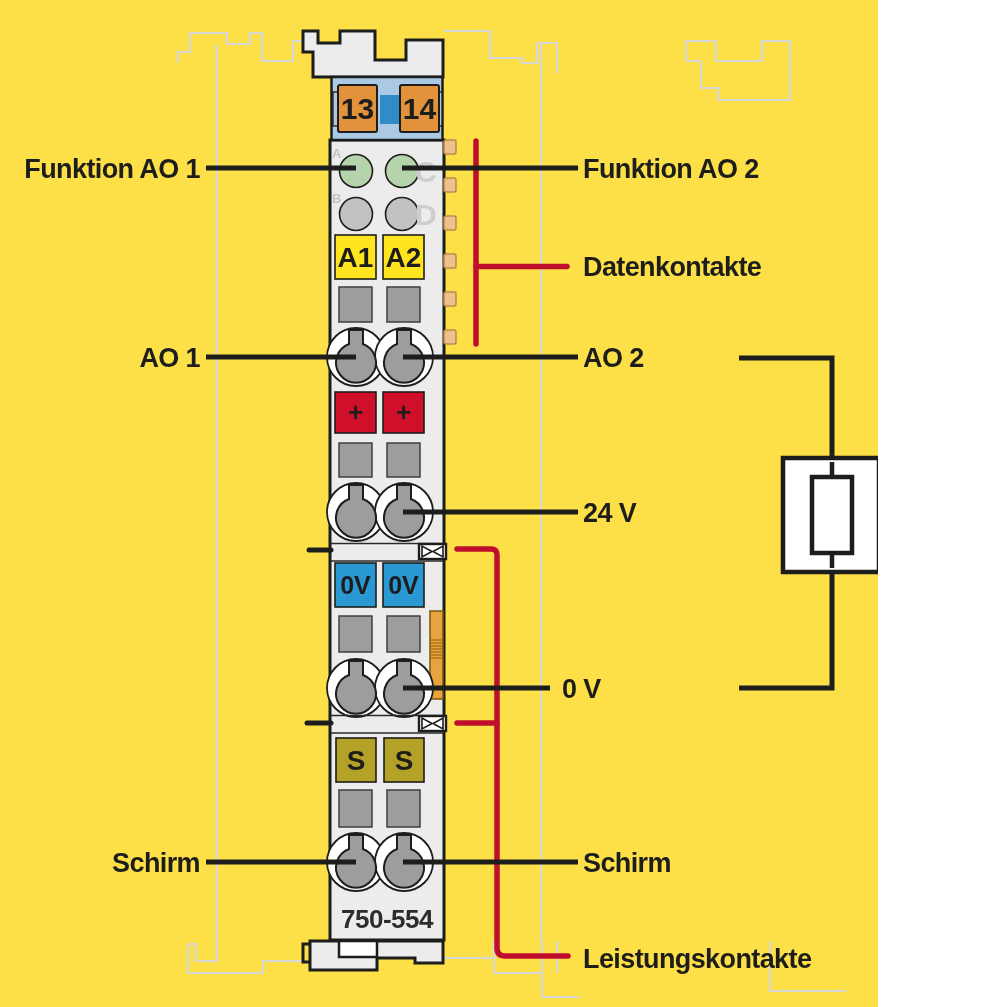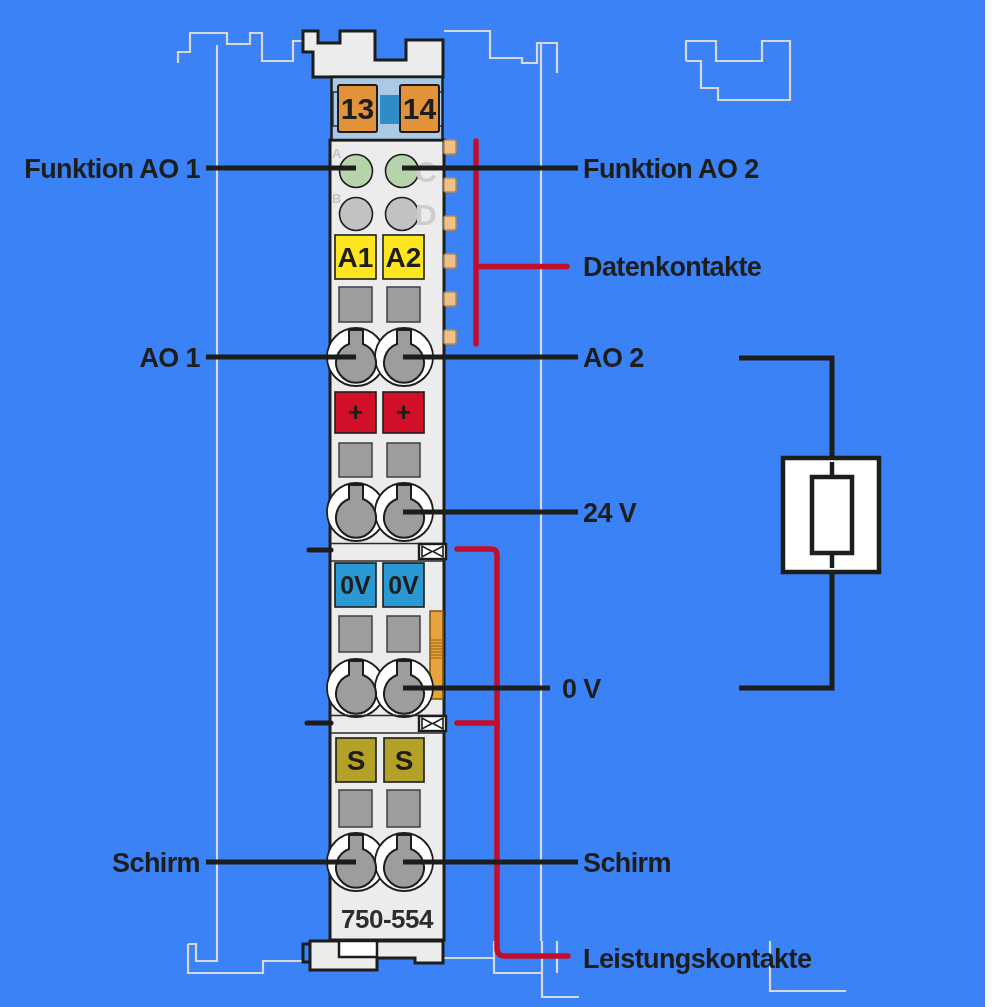--- a/index.html
+++ b/index.html
@@ -1,16 +1,16 @@
 <!DOCTYPE html>
 <html><head>
 <meta charset="utf-8">
 <style>
   html,body{margin:0;padding:0;background:#ffffff;}
-  .stage{position:relative;width:985px;height:1007px;background:#3b82f6;overflow:hidden;
+  .stage{position:relative;width:878px;height:1007px;background:#fde047;overflow:hidden;
          font-family:"Liberation Sans", sans-serif;}
   svg text{font-family:"Liberation Sans", sans-serif;}
   .callout{font-weight:bold;font-size:27px;letter-spacing:-0.6px;fill:#1d1d1b;}
   .blocktext{font-weight:bold;fill:#1d1d1b;}
   .ledletter-small{font-weight:bold;font-size:13px;fill:#c4c4c4;}
   .ledletter-big{font-weight:bold;font-size:30px;fill:#cdcdcd;}
   .modnum{font-weight:bold;font-size:26px;letter-spacing:-0.5px;fill:#2d2d2d;}
 </style>
 </head>
 <body>

